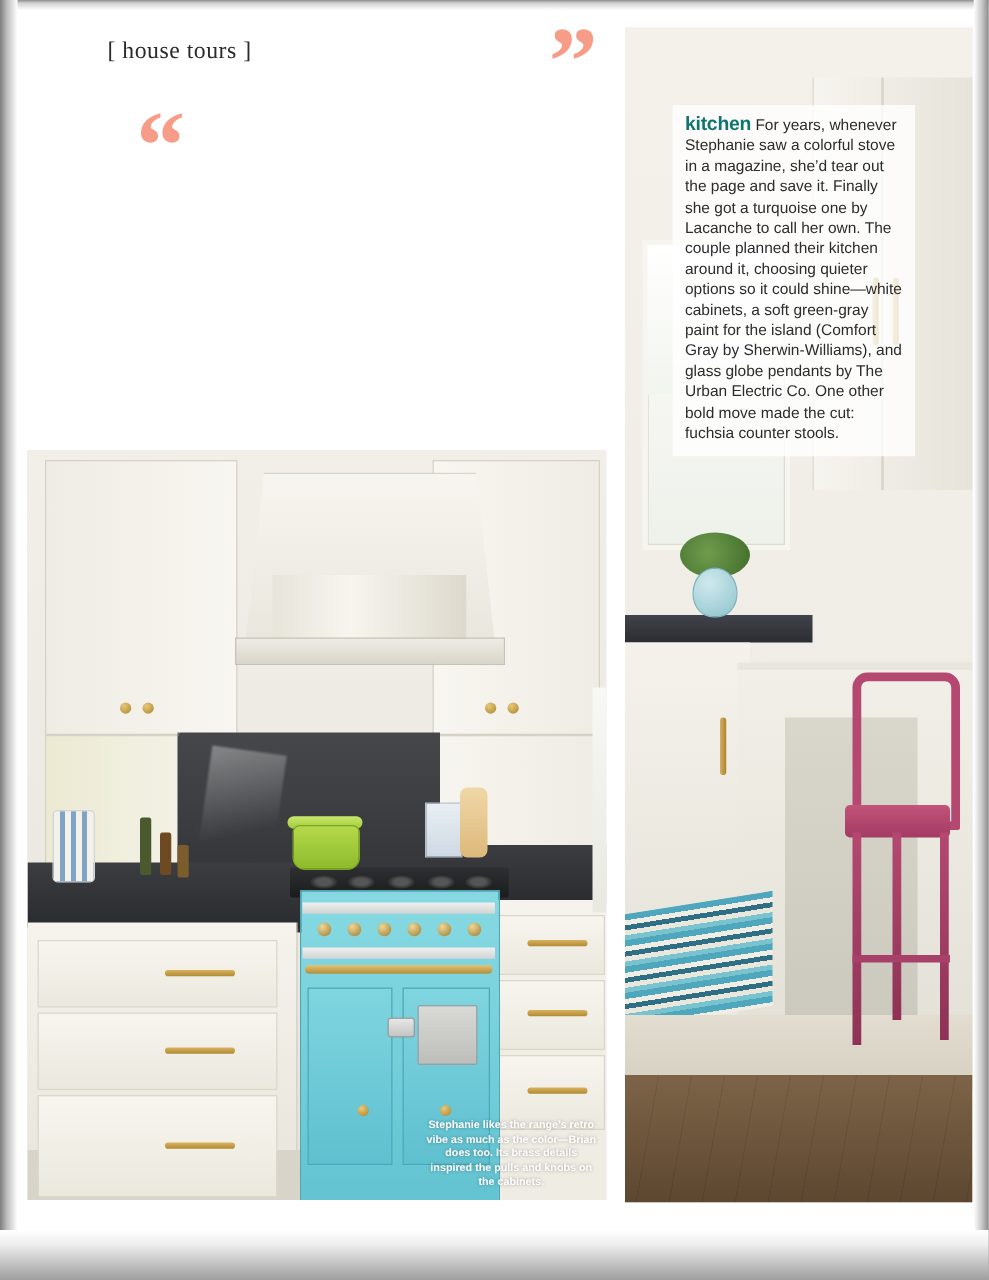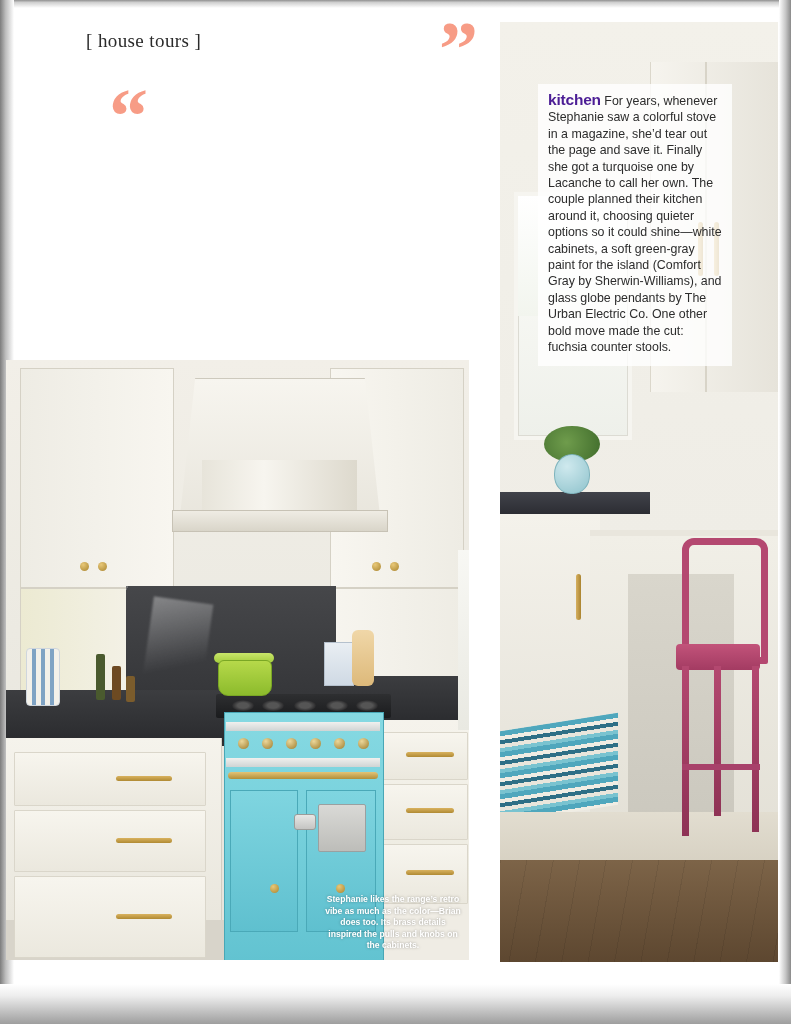--- a/index.html
+++ b/index.html
@@ -101,21 +101,21 @@
     margin-right: 42px;
     text-align: right;
     font-family: "Liberation Sans", sans-serif;
     font-size: 11.5px;
     color: #3a3a3a;
   }
 
   
   .photo-main {
     position: absolute;
-    left: 6px;
+    left: 22px;
     top: 360px;
     width: 463px;
     height: 600px;
     overflow: hidden;
     background: #ddd;
   }
   .pm-wallback {
     position: absolute; inset: 0;
     background: linear-gradient(to bottom, #f2efe8 0%, #eceae2 45%, #e6e3db 100%);
   }
@@ -523,21 +523,21 @@
   }
   .sidebar-text {
     font-family: "Liberation Sans", sans-serif;
     font-size: 12.4px;
     line-height: 16.4px;
     color: #2c2c2c;
   }
   .sidebar-kicker {
     font-weight: bold;
     font-size: 15.5px;
-    color: #4c1d95;
+    color: #0f766e;
     letter-spacing: -0.2px;
   }
 </style>
 </head>
 <body>
 
 <div class="page">
 
   <div class="scan-edge-top"></div>
   <div class="scan-edge-left"></div>

